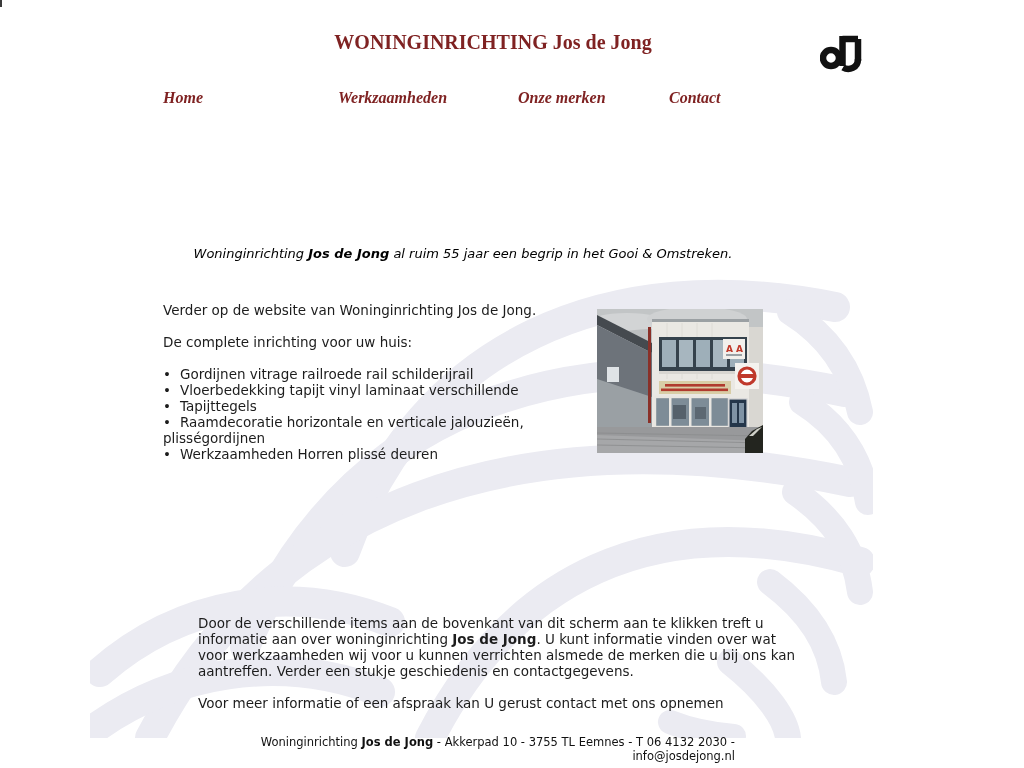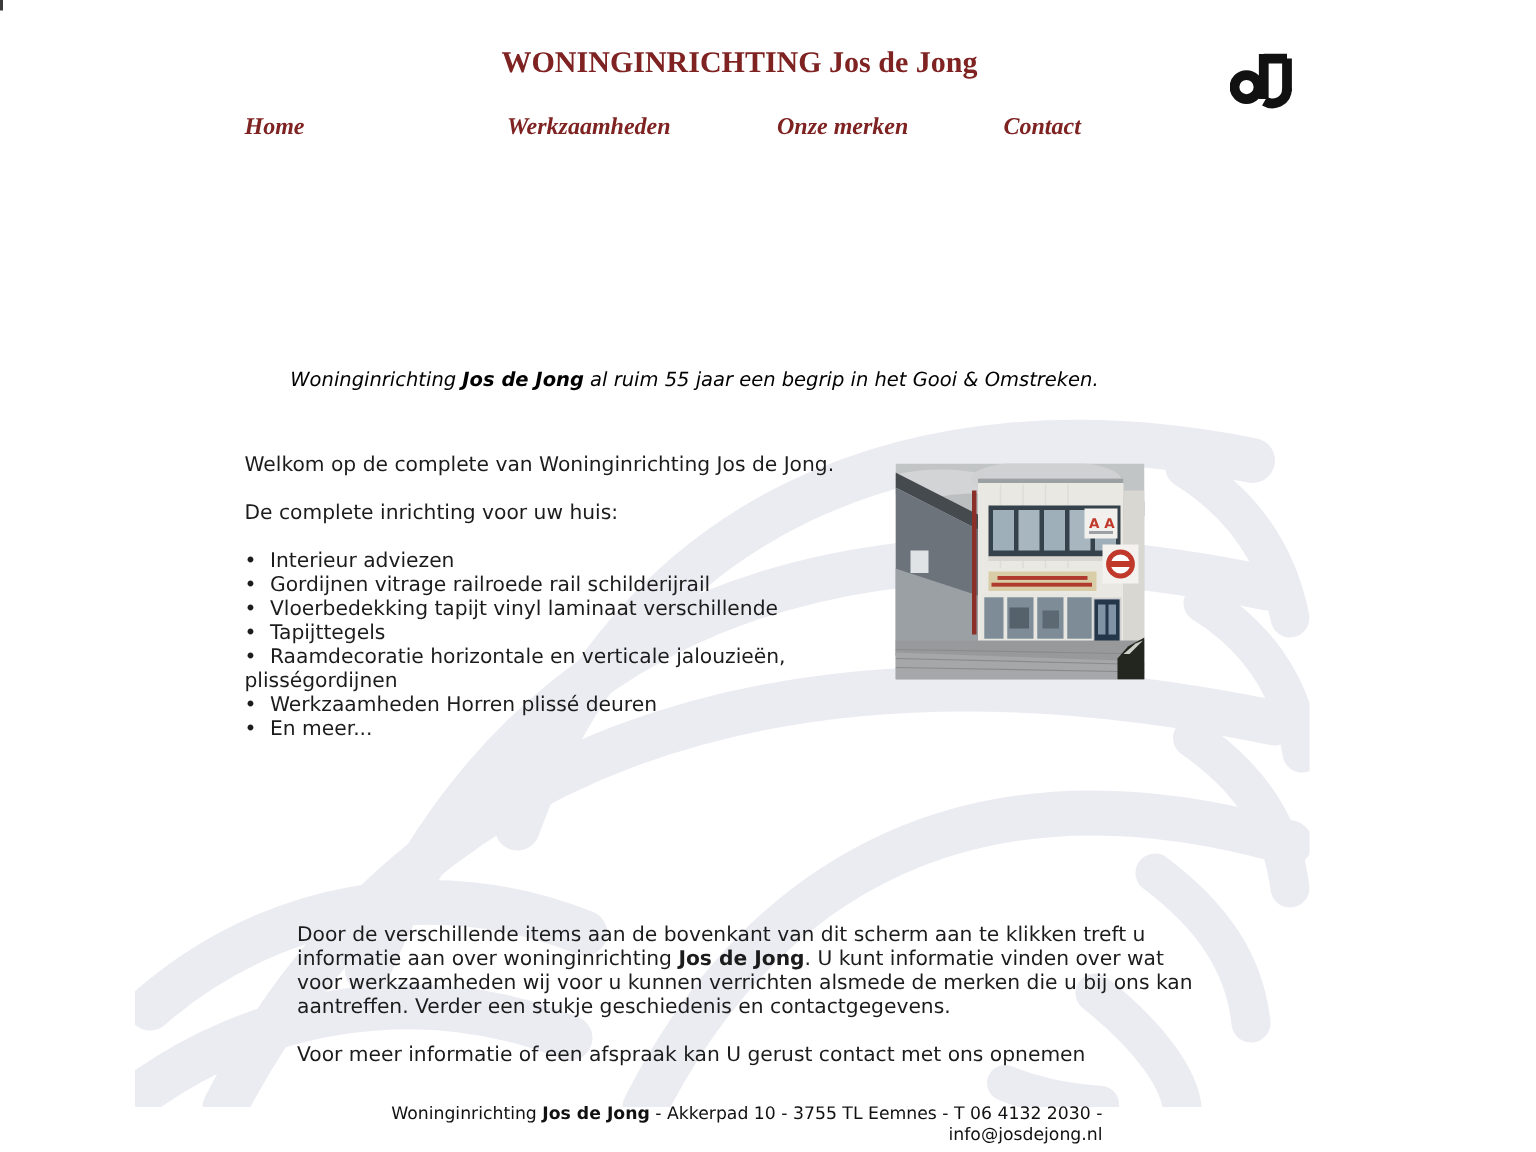--- a/index.html
+++ b/index.html
@@ -16,21 +16,21 @@
   
   #site-title{
     left:163px;top:31px;width:660px;text-align:center;
     font-family:"Liberation Serif","DejaVu Serif",serif;
     font-weight:bold;font-size:20px;letter-spacing:0px;
     color:#7f2222;z-index:2;
   }
   #logo{left:820px;top:33px;width:48px;height:40px;z-index:2;}
   
   .nav-link{
-    top:76px;font-family:"Liberation Serif","DejaVu Serif",serif;
+    top:89px;font-family:"Liberation Serif","DejaVu Serif",serif;
     font-weight:bold;font-style:italic;font-size:16px;color:#7f2222;
     text-decoration:none;z-index:2;cursor:pointer;
   }
   #nav-home{left:163px;}
   #nav-werkzaamheden{left:338px;}
   #nav-onzemerken{left:518px;}
   #nav-contact{left:669px;}
   
   #tagline{
     left:163px;top:246px;width:600px;text-align:center;
@@ -88,31 +88,29 @@
 </svg>
 
 <a class="abs nav-link" id="nav-home">Home</a>
 <a class="abs nav-link" id="nav-werkzaamheden">Werkzaamheden</a>
 <a class="abs nav-link" id="nav-onzemerken">Onze merken</a>
 <a class="abs nav-link" id="nav-contact">Contact</a>
 
 <div id="tagline" class="abs"><span>Woninginrichting </span><b>Jos de Jong</b><span> al ruim 55 jaar een begrip in het Gooi &amp; Omstreken.</span></div>
 
 <div id="intro-block" class="abs">
-  <div>Welkom op de complete van Woninginrichting Jos de Jong.</div>
+  <div>Verder op de website van Woninginrichting Jos de Jong.</div>
   <div class="gap"></div>
   <div>De complete inrichting voor uw huis:</div>
   <div class="gap"></div>
-  <div class="bullet-row"><span class="dot">•</span><span>Interieur adviezen</span></div>
   <div class="bullet-row"><span class="dot">•</span><span>Gordijnen vitrage railroede rail schilderijrail</span></div>
   <div class="bullet-row"><span class="dot">•</span><span>Vloerbedekking tapijt vinyl laminaat verschillende</span></div>
   <div class="bullet-row"><span class="dot">•</span><span>Tapijttegels</span></div>
   <div class="bullet-row"><span class="dot">•</span><span>Raamdecoratie horizontale en verticale jalouzieën, plisségordijnen</span></div>
   <div class="bullet-row"><span class="dot">•</span><span>Werkzaamheden Horren plissé deuren</span></div>
-  <div class="bullet-row"><span class="dot">•</span><span>En meer...</span></div>
 </div>
 
 <svg id="building-photo" class="abs" viewBox="0 0 166 144" xmlns="http://www.w3.org/2000/svg">
   <rect x="0" y="0" width="166" height="144" fill="#c2c5c6"></rect>
   <ellipse cx="30" cy="14" rx="40" ry="10" fill="#d2d4d5"></ellipse>
   <ellipse cx="100" cy="10" rx="50" ry="12" fill="#cfd1d2"></ellipse>
   <ellipse cx="140" cy="30" rx="30" ry="10" fill="#b4b7b8"></ellipse>
   <ellipse cx="55" cy="32" rx="45" ry="12" fill="#bcbfc0"></ellipse>
 
   <polygon points="0,6 55,34 55,44 0,16" fill="#454a4f"></polygon>

